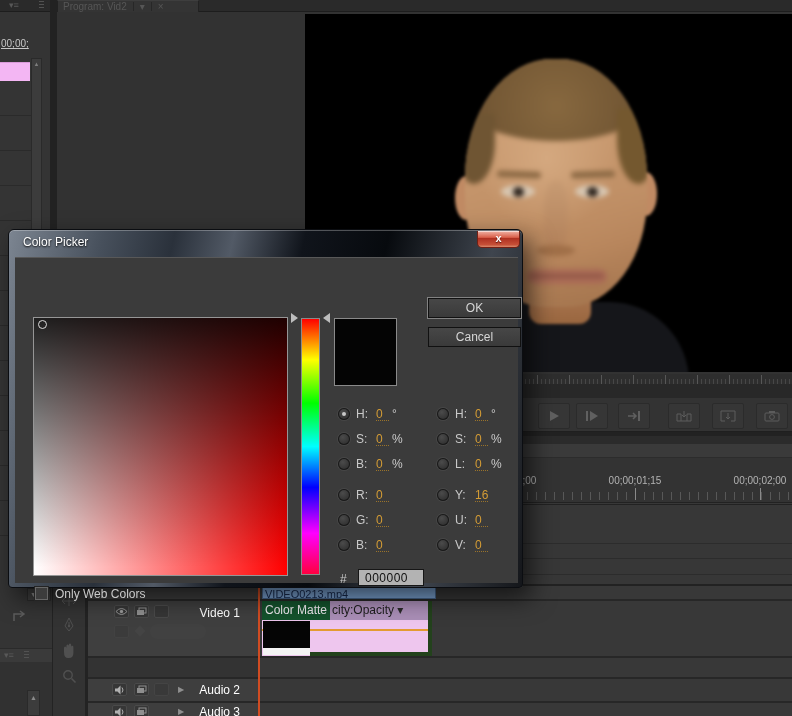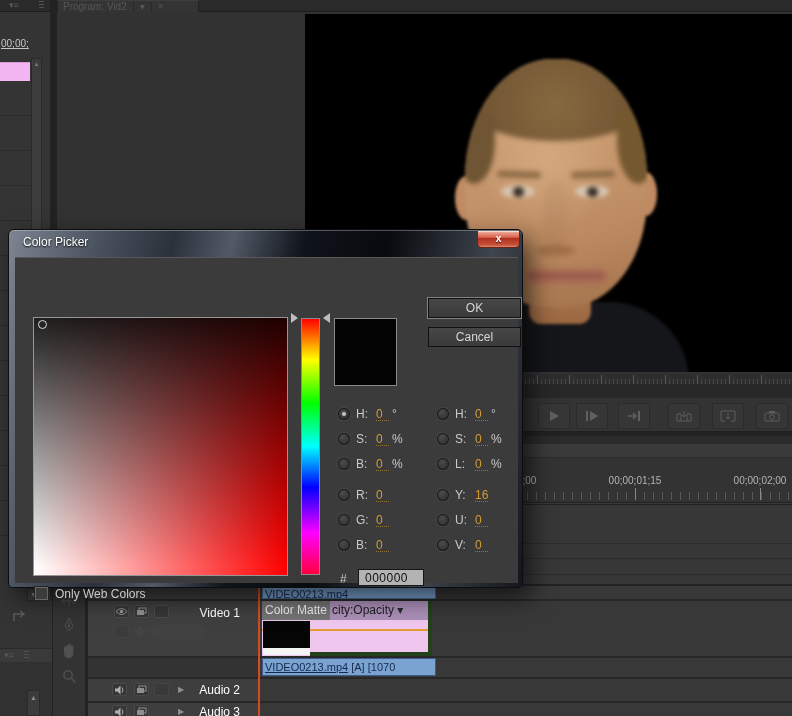--- a/index.html
+++ b/index.html
@@ -82,21 +82,21 @@
   .tcontent{position:absolute;left:170px;top:0;width:534px;height:100%;background:#383838;}
   .tsep{position:absolute;left:0;width:704px;height:2px;background:#272727;}
   .tlabel{position:absolute;right:18px;color:#ffffff;font-size:12px;}
   .ibox{position:absolute;width:15px;height:13px;background:#363636;border:1px solid #4a4a4a;border-radius:2px;
         display:flex;align-items:center;justify-content:center;}
   .tri{color:#8f8f8f;font-size:8px;position:absolute;}
 
   
   #clip-v2{position:absolute;left:174px;top:0;width:174px;height:13px;background:#7ba3d2;border:1px solid #49688f;overflow:hidden;}
   #clip-v2 span{position:absolute;left:2px;top:1px;font-size:11px;color:#16294e;text-decoration:underline;}
-  #cm-head{position:absolute;left:174px;top:0;width:170px;height:19px;background:#737373;overflow:hidden;}
+  #cm-head{position:absolute;left:174px;top:0;width:170px;height:19px;background:#14532d;overflow:hidden;}
   #cm-head .t1{position:absolute;left:3px;top:2px;color:#efeaf0;font-size:12px;white-space:nowrap;}
   #cm-fx{position:absolute;left:68px;top:0;width:102px;height:19px;background:#ab8fb8;color:#1e1e1e;font-size:12px;
          padding:2px 0 0 2px;white-space:nowrap;}
   #cm-fx b{font-weight:normal;color:#2a2a2a;}
   #cm-body{position:absolute;left:174px;top:19px;width:170px;height:36px;background:#eec6ee;}
   #cm-green{position:absolute;right:0;top:0;width:4px;height:55px;background:#23421c;}
   #cm-orange{position:absolute;left:0;top:9px;width:170px;height:2px;background:#e39b31;}
   #cm-thumb{position:absolute;left:1px;top:1px;width:47px;height:27px;background:#050505;}
   #cm-white{position:absolute;left:1px;top:28px;width:47px;height:7px;background:#f4f4f4;}
   #cm-greenb{position:absolute;left:48px;bottom:0;width:122px;height:4px;background:#23421c;}
@@ -324,23 +324,20 @@
         <div id="cm-thumb"></div>
         <div id="cm-white"></div>
         <div id="cm-greenb"></div>
       </div>
       <div id="cm-green" style="left:340px"></div>
     </div>
     <div class="tsep" style="top:220px"></div>
 
     <div class="trackrow" style="top:222px;height:19px;">
       <div class="tcontent"></div>
-      <div id="clip-a1">
-        <span class="txt"><span class="u">VIDEO0213.mp4</span><span> [A] [1070</span></span>
-      </div>
     </div>
     <div class="tsep" style="top:241px"></div>
 
     <div class="trackrow" style="top:243px;height:22px;">
       <div class="thead">
         <span class="ibox" style="left:24px;top:4px">
           <svg width="11" height="10" viewBox="0 0 11 10">
               <polygon points="1,3.5 3.5,3.5 6.5,0.5 6.5,9.5 3.5,6.5 1,6.5" fill="#b0b0b0"></polygon>
               <path d="M8 2.5 Q10 5 8 7.5" stroke="#b0b0b0" fill="none"></path>
             </svg>

